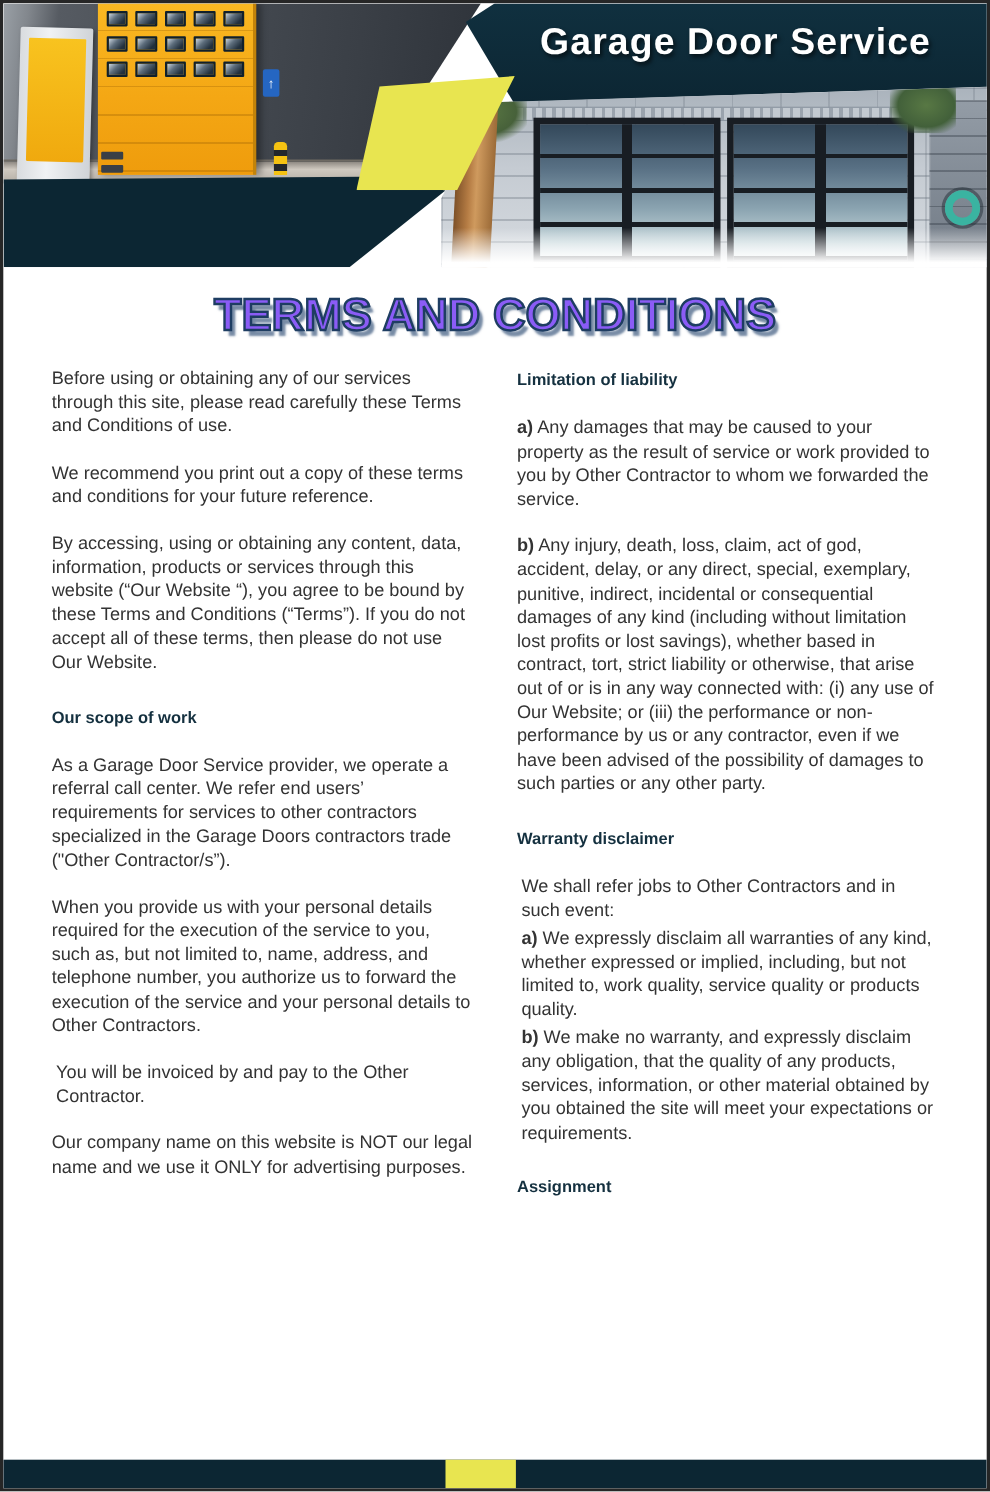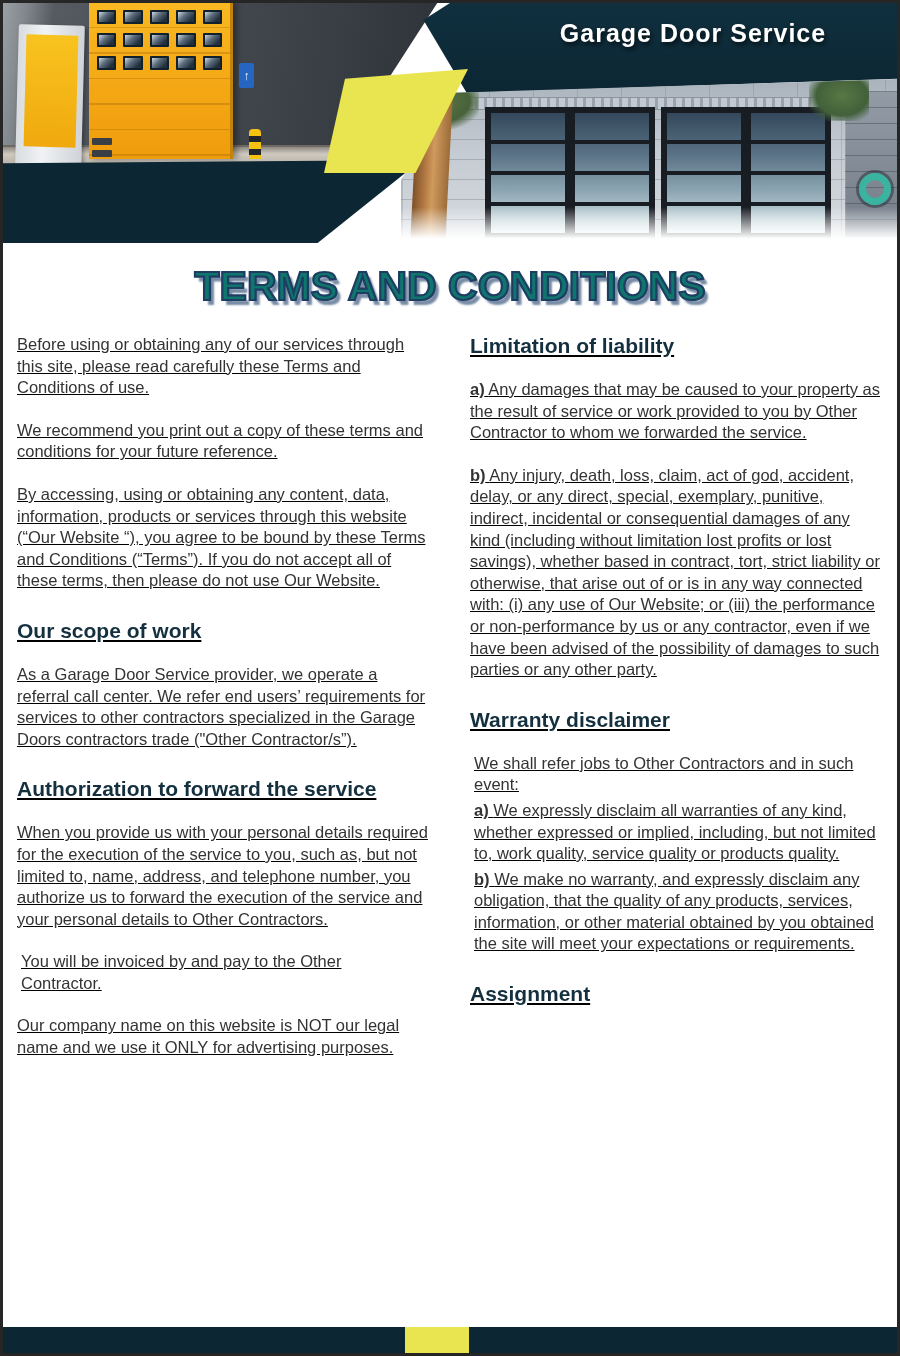--- a/index.html
+++ b/index.html
@@ -50,22 +50,22 @@
 
   
   .navy-band {
     position:absolute; left:418px; top:0; width:482px; height:90px;
     clip-path:polygon(6% 0, 100% 0, 100% 84%, 9.5% 100%, 0.5% 19%);
     background:linear-gradient(180deg,#10303f 0%,#0c2633 100%);
     z-index:2;
   }
   .brand {
     position:absolute; left:70px; right:8px; top:16px;
-    color:#ffffff; font-size:25px; font-weight:bold; letter-spacing:1px;
-    text-align:center; white-space:nowrap;
+    color:#ffffff; font-size:34px; font-weight:bold; letter-spacing:1px;
+    text-align:left; white-space:nowrap;
     text-shadow:2px 3px 4px rgba(0,0,0,.6);
   }
 
   
   .photo-right {
     position:absolute; left:398px; top:76px; width:502px; height:164px;
     clip-path:polygon(9% 8.5%, 100% 0, 100% 100%, 0 100%, 0 62%);
     background:linear-gradient(180deg,#aab3bc 0%,#c5cbd2 45%,#d6dbe0 100%);
     z-index:2;
   }
@@ -109,32 +109,32 @@
   .navy-wedge {
     position:absolute; left:0; top:156px; width:406px; height:84px;
     clip-path:polygon(0 5%, 80.5% 2%, 99% 17%, 77.5% 100%, 0 100%);
     background:#0c2633; z-index:3;
   }
 
   
   .h1wrap { text-align:center; margin:20px 0 24px; }
   .page-title {
     display:inline-block; font-size:41px; font-weight:800; letter-spacing:0px;
-    color:#0f766e; -webkit-text-stroke:2.2px #1e3d62;
+    color:#8b5cf6; -webkit-text-stroke:2.2px #1e3d62;
     text-shadow:4px 5px 2px rgba(45,75,115,.65);
     font-family:"Liberation Sans", sans-serif;
   }
 
   
-  .content { display:flex; gap:40px; padding:0 14px;text-decoration:underline; }
+  .content { display:flex; gap:40px; padding:0 44px; }
   .col { flex:1; min-width:0; color:#333333; font-size:16.5px; line-height:21.6px; }
   .col p.para { margin:0 0 21px; }
   .col p.line { margin:4px; }
   .col .group { margin:0 0 21px; }
-  .col h2 { color:#14303f; font-size:21px; line-height:24px; font-weight:bold;
+  .col h2 { color:#14303f; font-size:15px; line-height:24px; font-weight:bold;
     margin:27px 0 21px; }
   .col h2.first { margin-top:0; }
   .lbl { font-weight:bold; }
 
   
   .footer { position:absolute; left:0; right:0; bottom:0; height:26px; background:#0c2633; }
   .footer-accent { position:absolute; left:402px; top:0; width:64px; height:100%; background:#e8e550; }
 </style>
 </head>
 <body>
@@ -199,21 +199,20 @@
   <div class="content">
 
     <div class="col">
       <p class="para">Before using or obtaining any of our services through this site, please read carefully these Terms and Conditions of use.</p>
       <p class="para">We recommend you print out a copy of these terms and conditions for your future reference.</p>
       <p class="para">By accessing, using or obtaining any content, data, information, products or services through this website (“Our Website “), you agree to be bound by these Terms and Conditions (“Terms”). If you do not accept all of these terms, then please do not use Our Website.</p>
 
       <h2>Our scope of work</h2>
       <p class="para">As a Garage Door Service provider, we operate a referral call center. We refer end users’ requirements for services to other contractors specialized in the Garage Doors contractors trade ("Other Contractor/s”).</p>
 
-      <h2>Authorization to forward the service</h2>
       <p class="para">When you provide us with your personal details required for the execution of the service to you, such as, but not limited to, name, address, and telephone number, you authorize us to forward the execution of the service and your personal details to Other Contractors.</p>
 
       <div class="group">
         <p class="line">You will be invoiced by and pay to the Other Contractor.</p>
       </div>
       <p class="para">Our company name on this website is NOT our legal name and we use it ONLY for advertising purposes.</p>
     </div>
 
     <div class="col">
       <h2 class="first">Limitation of liability</h2>

